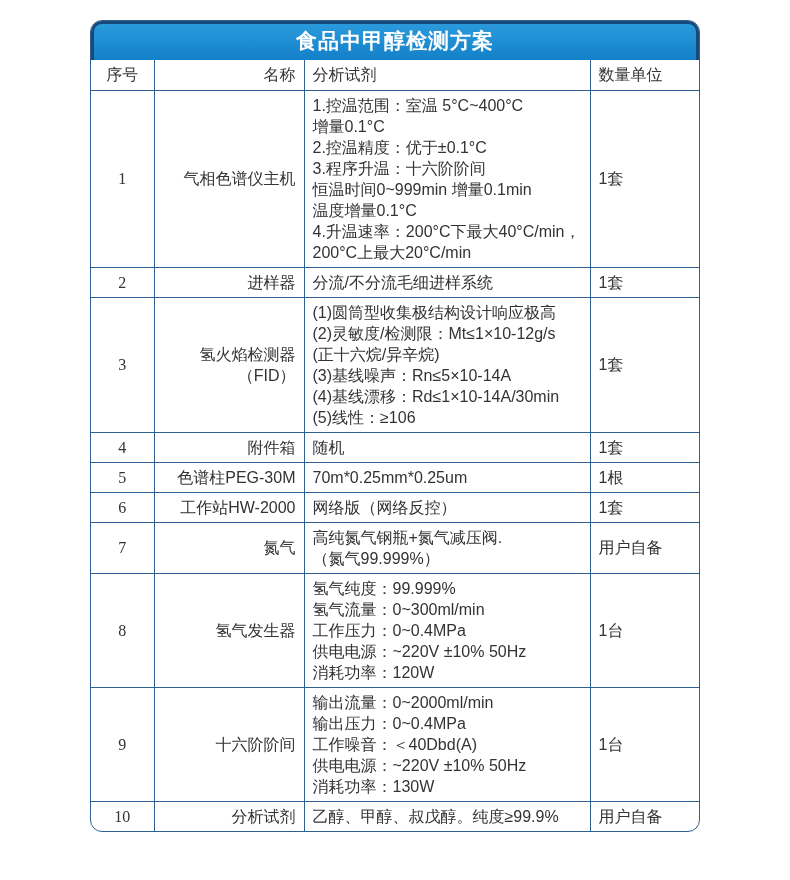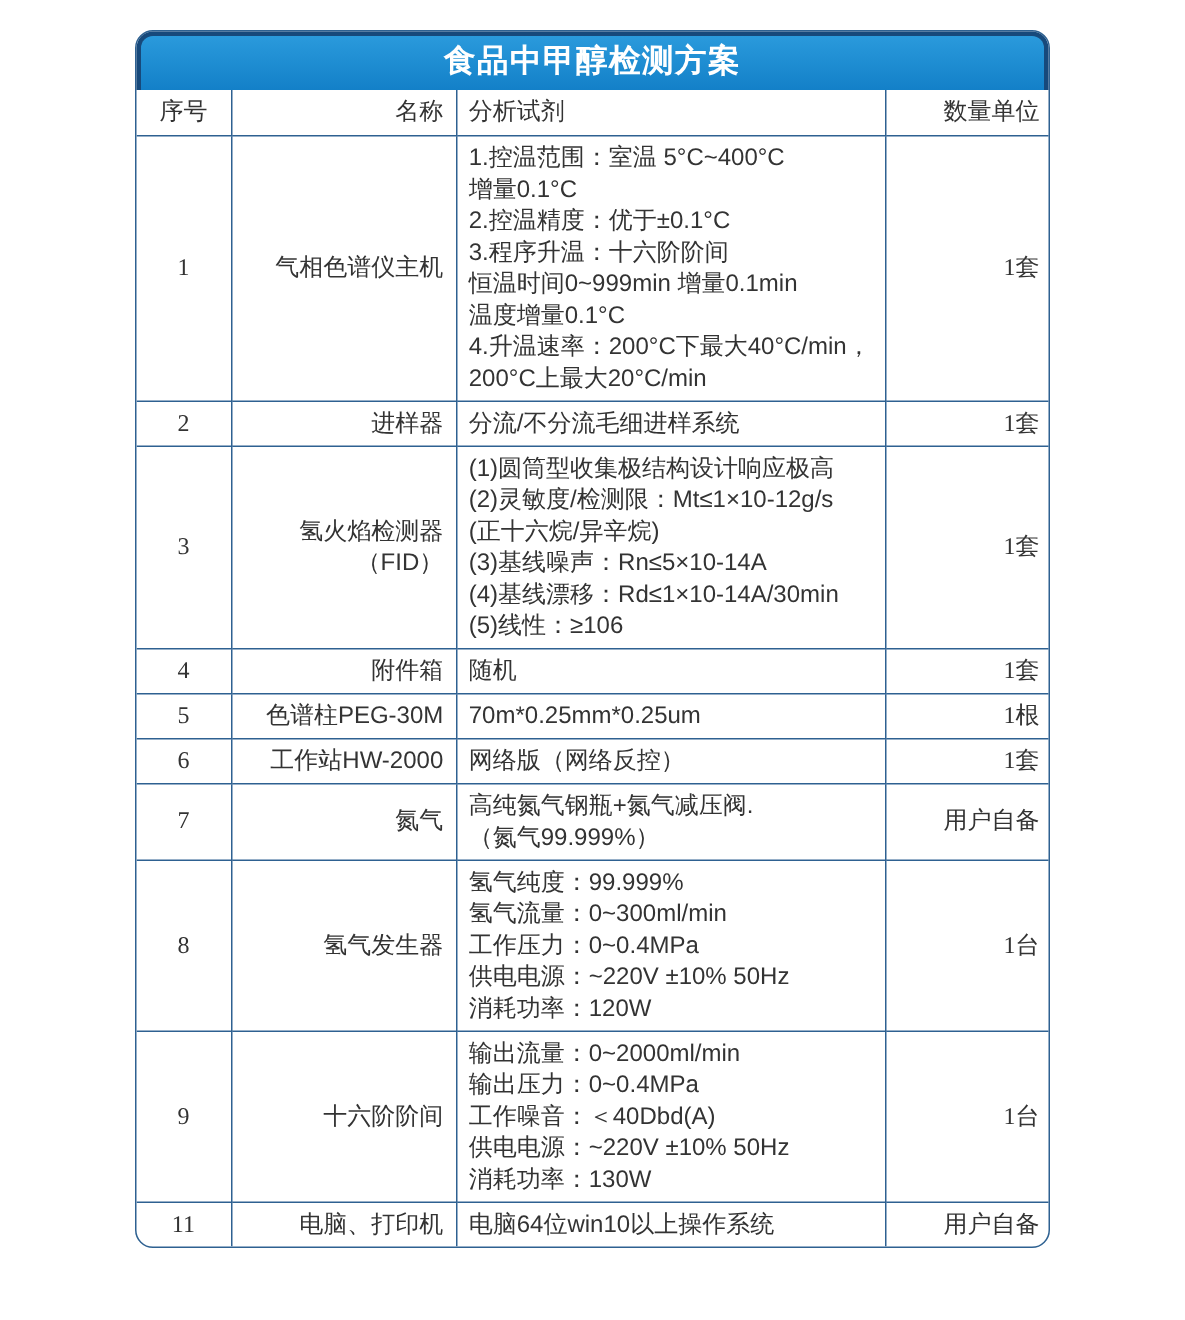--- a/index.html
+++ b/index.html
@@ -62,21 +62,21 @@
   table.grid tr > *:last-child  { border-right: 0; }
   table.grid thead th { border-top: 0; height: 30px; }
   table.grid tbody tr:last-child td { border-bottom: 0; }
   col.c-no   { width: 63px; }
   col.c-name { width: 150px; }
   col.c-spec { width: 286px; }
   col.c-qty  { width: 111px; }
   .cell-no   { text-align: center; font-family: Liberation Serif, serif; }
   .cell-name { text-align: right; padding-left: 12px; }
   .cell-spec { text-align: left; white-space: pre-line; }
-  .cell-qty  { text-align: right; font-family: Liberation Serif, serif; }
+  .cell-qty  { text-align: left; }
   th.cell-no { text-align: center; }
 </style>
 </head>
 <body>
 
 <div class="sheet">
   <div class="title-wrap">
     <div class="title-inner">食品中甲醇检测方案</div>
   </div>
   <table class="grid">
@@ -164,20 +164,20 @@
         <td class="cell-no">9</td>
         <td class="cell-name">十六阶阶间</td>
         <td class="cell-spec">输出流量：0~2000ml/min
 输出压力：0~0.4MPa
 工作噪音：＜40Dbd(A)
 供电电源：~220V ±10% 50Hz
 消耗功率：130W</td>
         <td class="cell-qty">1台</td>
       </tr>
       <tr>
-        <td class="cell-no">11</td>
-        <td class="cell-name">电脑、打印机</td>
-        <td class="cell-spec">电脑64位win10以上操作系统</td>
+        <td class="cell-no">10</td>
+        <td class="cell-name">分析试剂</td>
+        <td class="cell-spec">乙醇、甲醇、叔戊醇。纯度≥99.9%</td>
         <td class="cell-qty">用户自备</td>
       </tr>
     </tbody>
   </table>
 </div>
 
 </body></html>

